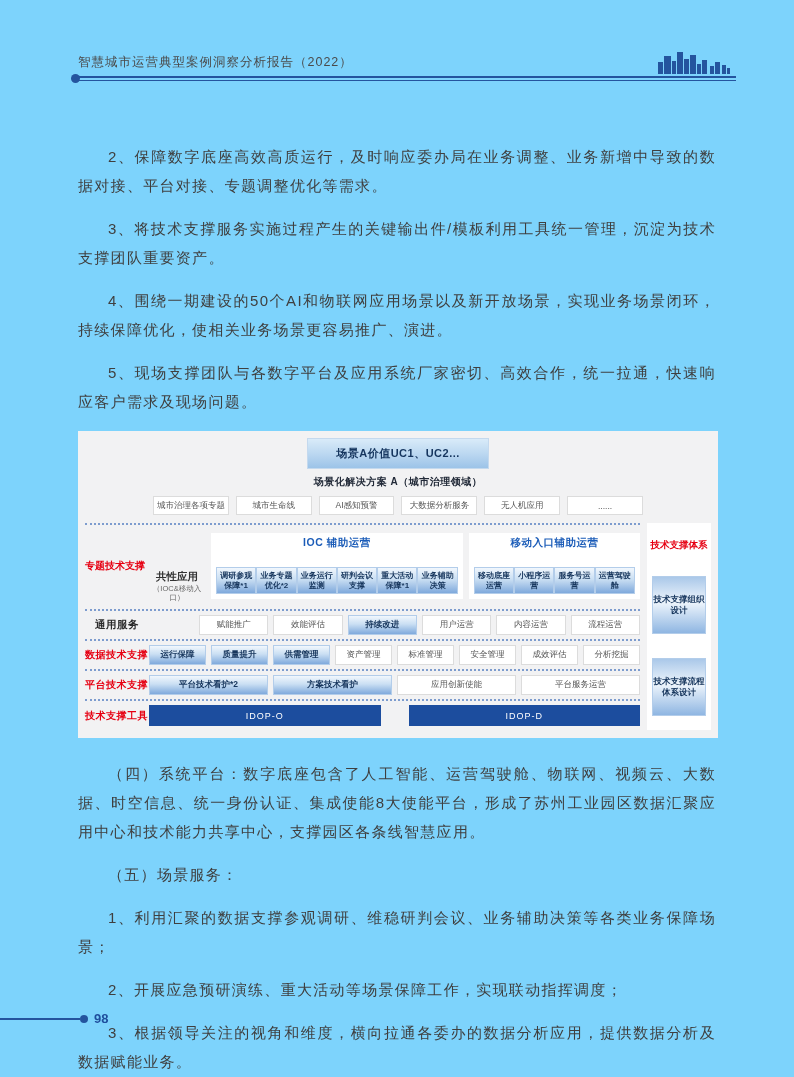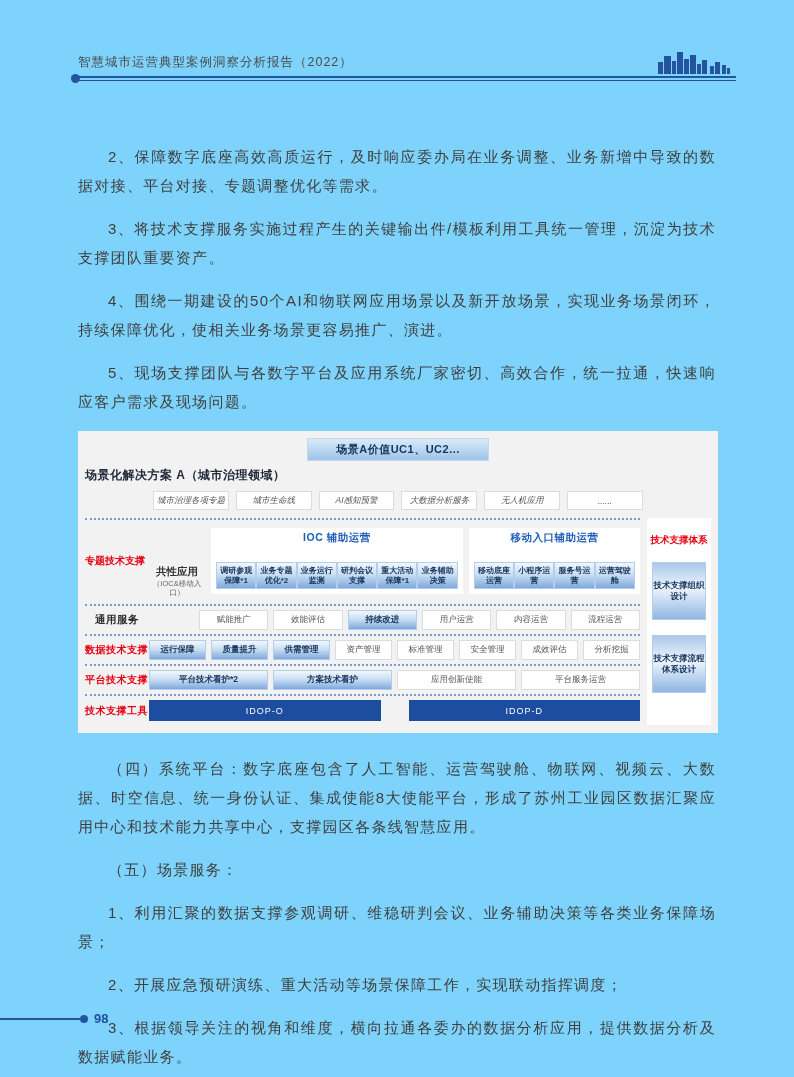--- a/index.html
+++ b/index.html
@@ -33,32 +33,32 @@
     margin-bottom:14px;
   }
   
   .diagram {
     margin:15px 0 21px;
     background:#f2f2f3;
     padding:7px 7px 8px 7px;
     width:640px;
   }
   .banner {
-    width:182px; height:23px; margin:0 auto 6px;
+    width:182px; height:31px; margin:0 auto 6px;
     background:linear-gradient(180deg,#d9ebf9 0%,#b9d6f0 55%,#9cc3e8 100%);
     border:1px solid #c4d9ee;
     display:flex; align-items:center; justify-content:center;
     font-size:11px; font-weight:bold; color:#15355e; letter-spacing:.5px;text-align:center;
   }
-  .sol-title { font-size:12px; font-weight:bold; color:#222a38; margin-bottom:7px; letter-spacing:.5px; }
+  .sol-title { text-align:center; font-size:10px; font-weight:bold; color:#222a38; margin-bottom:7px; letter-spacing:.5px; }
   .sol-row { display:flex; gap:7px; padding:0 68px; margin-bottom:8px; }
   .sol-box {
     flex:1; height:19px; background:#fff; border:1px solid #dcdcdc;
     display:flex; align-items:center; justify-content:center;
-    font-size:8.5px; color:#555;font-style:italic;
+    font-size:8.5px; color:#555;
   }
   .dg-body { display:flex; align-items:stretch; }
   .dg-main { flex:1; min-width:0; }
   .dotted { border-top:2px dotted #7d9cce; height:0; }
   .dg-row { display:flex; align-items:center; padding:4px 0; }
   .row-label {
     width:64px; flex:none; font-size:10px; font-weight:bold; color:#e60012;
     letter-spacing:.5px;
   }
   .row-label.dark { color:#2b2b2b; font-size:10.5px; text-align:center; width:64px; }
@@ -98,21 +98,21 @@
     display:flex; align-items:center; justify-content:center;
     font-size:9px; letter-spacing:1px;
   }
   
   .dg-right {
     width:64px; flex:none; margin-left:7px; background:#ffffff;
     padding:16px 4px 6px; display:flex; flex-direction:column; align-items:center;
   }
   .dg-right-title { font-size:9.5px; font-weight:bold; color:#e60012; white-space:nowrap; }
   .dg-right-box {
-    width:54px; height:58px; margin-top:15px;
+    width:54px; height:58px; margin-top:24px;
     display:flex; align-items:center; justify-content:center; text-align:center;
     font-size:8.5px; line-height:1.35; color:#17365d; font-weight:bold;
     background:linear-gradient(180deg,#aac8e9 0%,#eef5fc 45%,#8fb6e2 100%);
     border:1px solid #b3cdea;
   }
   
   .ftr-rule { position:absolute; left:0; top:1018px; width:80px; height:2px; background:#24549E; }
   .ftr-dot { position:absolute; left:80px; top:1015px; width:8px; height:8px; border-radius:50%; background:#24549E; }
   .ftr-page { position:absolute; left:94px; top:1011px; font-size:13px; font-weight:bold; color:#1f4e9d; }
 </style>

